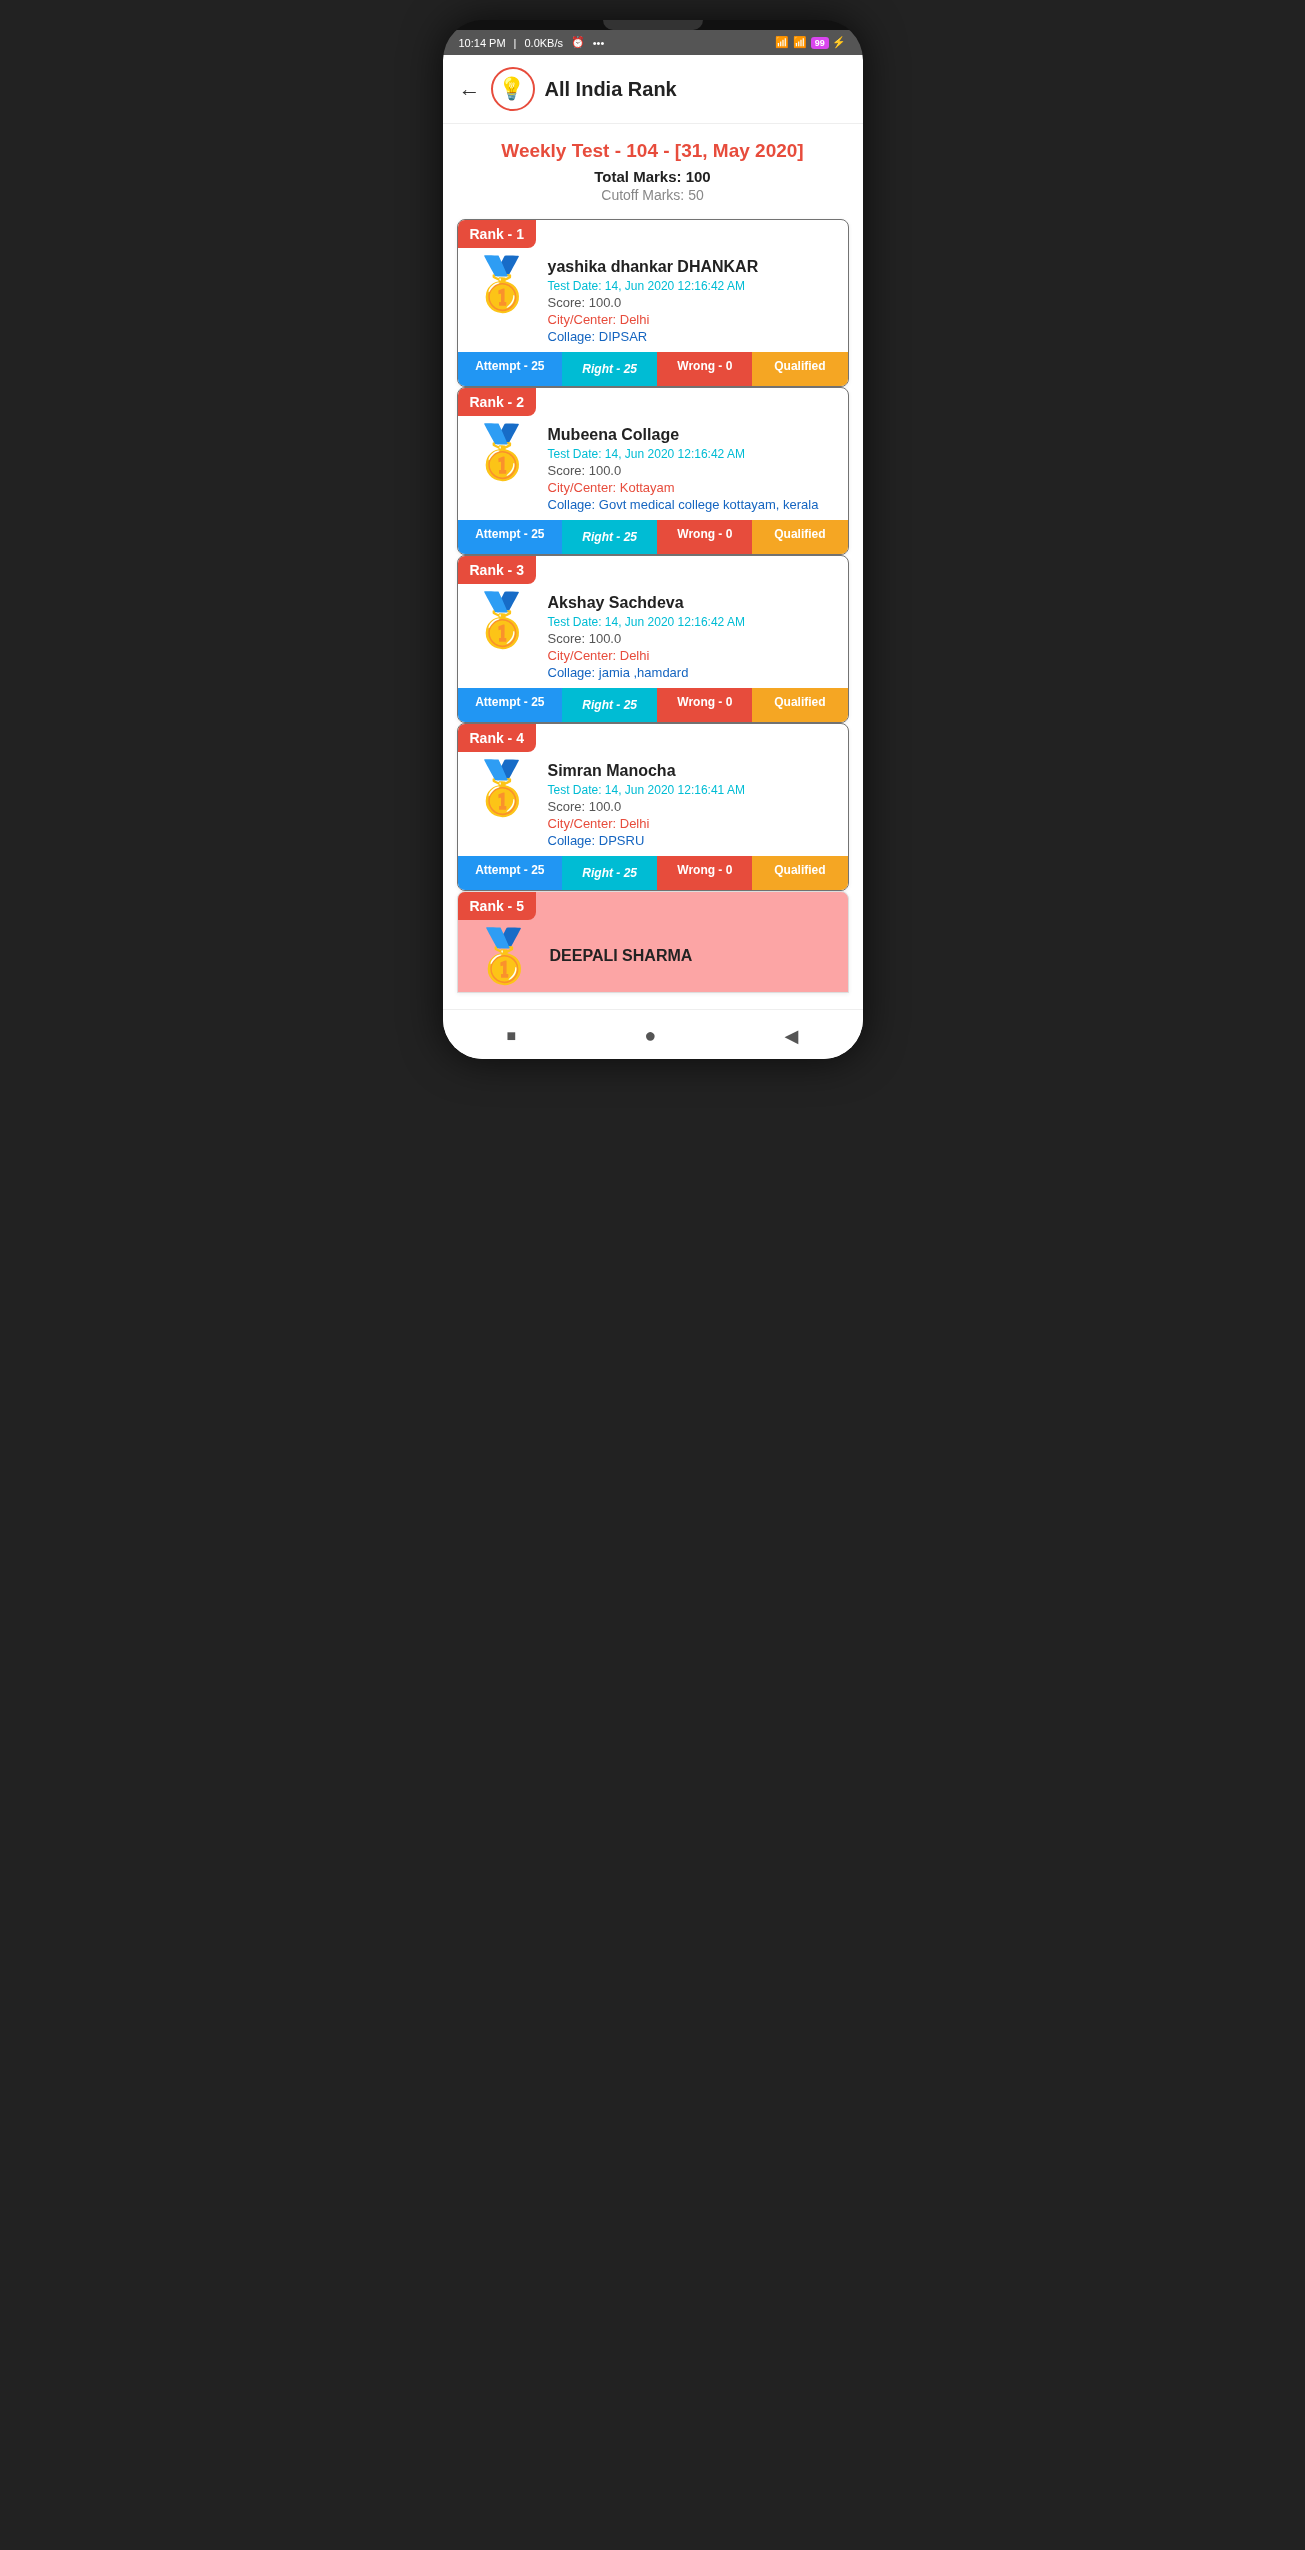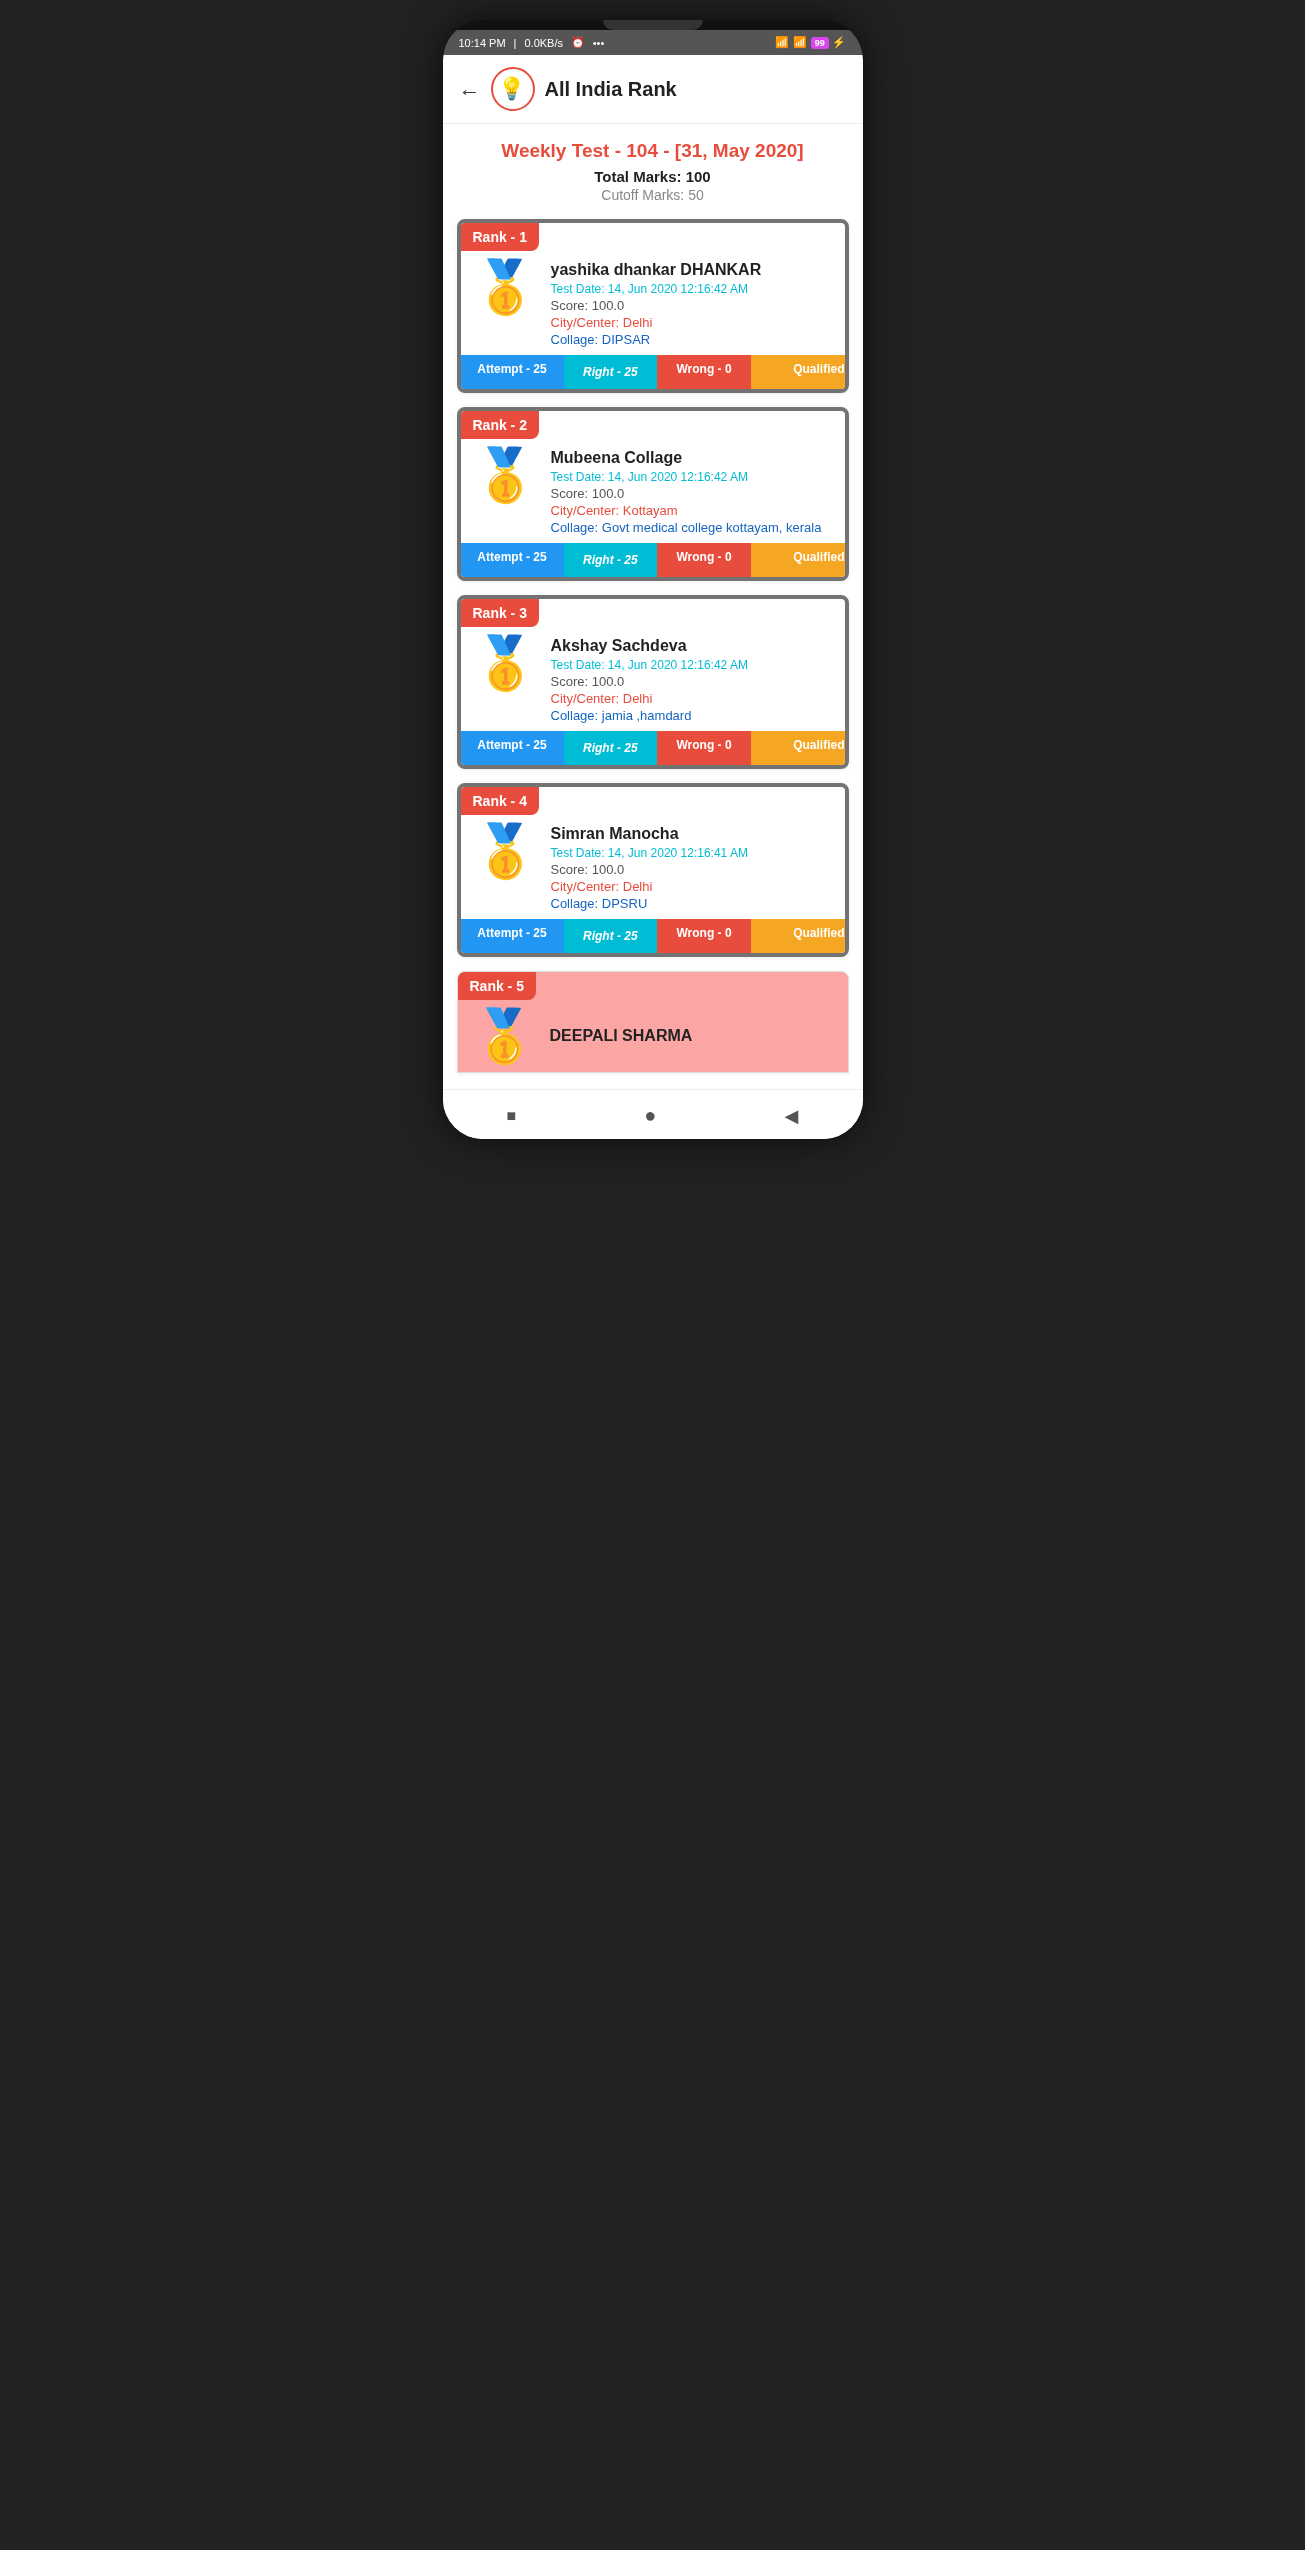--- a/index.html
+++ b/index.html
@@ -96,23 +96,23 @@
       margin-bottom: 2px;
     }
     .cutoff-marks {
       text-align: center;
       font-size: 14px;
       color: #888;
       margin-bottom: 16px;
     }
     .rank-card {
       background: #fff;
-      border: 4px solid #737373;
+      border: 1px solid #737373;
       border-radius: 8px;
-      margin-bottom: 14px;
+      margin-bottom: 0;
       overflow: hidden;
       box-shadow: 0 1px 4px rgba(0,0,0,0.07);
     }
     .rank-header {
       background: #e74c3c;
       color: #fff;
       font-size: 14px;
       font-weight: bold;
       padding: 6px 12px;
       display: inline-block;
@@ -194,21 +194,21 @@
       padding: 7px 0;
       text-align: center;
       flex: 1;
     }
     .footer-qualified {
       background: #f5a623;
       color: #fff;
       font-size: 12px;
       font-weight: bold;
       padding: 7px 0;
-      text-align: right;
+      text-align: center;
       flex: 1;
     }
     .rank-5-partial {
       background: #fca5a5;
       border: 1px solid #ddd;
       border-radius: 8px 8px 0 0;
       overflow: hidden;
       margin-bottom: 0;
     }
     .rank-5-header {

